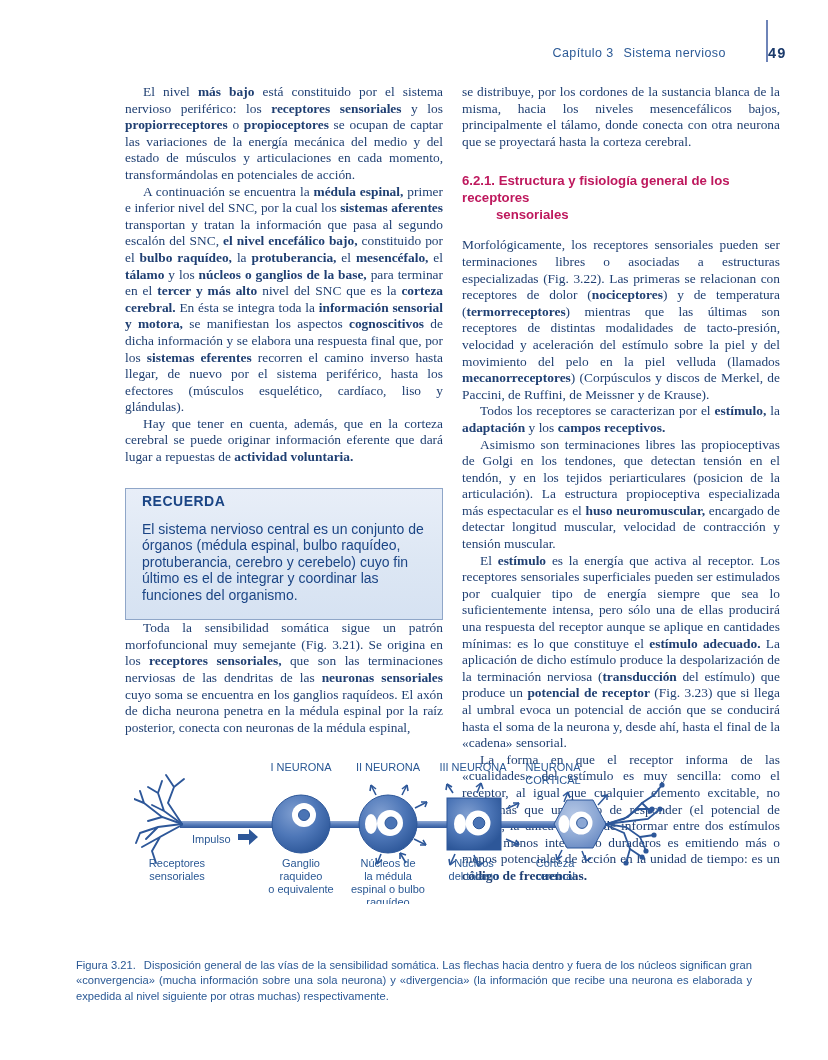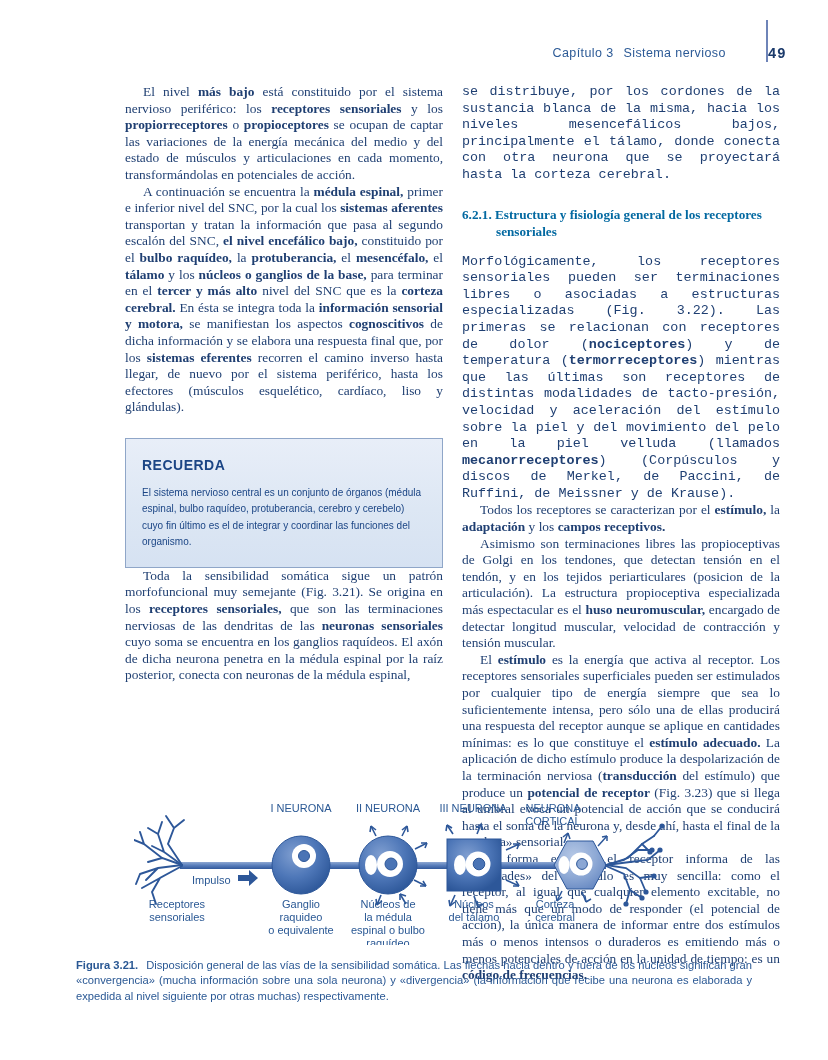--- a/index.html
+++ b/index.html
@@ -61,108 +61,109 @@
 
   p.body {
     margin: 0;
     font-size: 13.4px;
     line-height: 16.6px;
     text-align: justify;
     text-indent: 18px;
     hyphens: auto;
     color: #1f3f72;
   }
-  p.body.noindent { text-indent: 0; font-family: Liberation Mono, monospace; }
+  p.body.noindent { text-indent: 0; }
   p.body b { font-weight: bold; }
 
   
   .recuerda {
     margin-top: 22px;
     border: 1px solid #8fa6c8;
     background: linear-gradient(180deg, #e8eef8 0%, #dde7f4 55%, #d6e2f2 100%);
-    padding: 18px 16px 16px 16px;
+    padding: 4px 16px 16px 16px;
     box-sizing: border-box;
   }
   .recuerda h3 {
     margin: 0 0 12px 0;
     font-family: "Liberation Sans", sans-serif;
     font-size: 14px;
     font-weight: bold;
     letter-spacing: .5px;
     color: #1b4585;
   }
   .recuerda p {
     margin: 0;
     font-family: "Liberation Sans", sans-serif;
-    font-size: 10px;
+    font-size: 14px;
     line-height: 16.5px;
     color: #1b4585;
   }
 
   
   h2.sect-head {
     margin: 26px 0 14px 0;
     font-family: "Liberation Sans", sans-serif;
     font-size: 14px;
     font-weight: bold;
     letter-spacing: .2px;
     color: #1b4585;
   }
   h3.sub-head {
     margin: 22px 0 14px 0;
-    font-family: Liberation Serif, serif;
+    font-family: Liberation Sans, sans-serif;
     font-size: 13.2px;
     font-weight: bold;
     line-height: 17px;
-    color: #0369a1;
+    color: #be185d;
   }
   h3.sub-head .cont { display: block; padding-left: 34px; }
 
   
   .figure-wrap {
     position: absolute;
     left: 84px;
-    top: 800px;
+    top: 759px;
     width: 660px;
   }
   .diagram {
     display: block;
     margin: 0 auto;
   }
   .caption {
     position: absolute;
     left: 76px;
     top: 958px;
     width: 676px;
     font-family: "Liberation Sans", sans-serif;
     font-size: 11.2px;
     line-height: 15.4px;
     color: #2a5894;
     text-align: justify;
   }
-  .caption .lead { font-weight: bold; margin-right: 8px; }
+  .caption .lead { font-weight: normal; margin-right: 8px; }
 </style>
 </head>
 <body>
 
 <div class="page">
 
   <div class="head-rule"></div>
 
   <div class="running-head">
     <span class="chap">Capítulo 3</span>
     <span class="sect">Sistema nervioso</span>
     <span class="folio">49</span>
   </div>
 
   <div class="cols">
 
     <div class="col">
       <p class="body">El nivel <b>más bajo</b> está constituido por el sistema nervioso periférico: los <b>receptores sensoriales</b> y los <b>propiorreceptores</b> o <b>propioceptores</b> se ocupan de captar las variaciones de la energía mecánica del medio y del estado de músculos y articulaciones en cada momento, transformándolas en potenciales de acción.</p>
       <p class="body">A continuación se encuentra  la <b>médula espinal,</b> primer e inferior nivel del SNC, por la cual los <b>sistemas aferentes</b> transportan y tratan la información que pasa al segundo escalón del SNC, <b>el nivel encefálico bajo,</b> constituido por el <b>bulbo raquídeo,</b> la <b>protuberancia,</b> el <b>mesencéfalo,</b> el <b>tálamo</b> y los <b>núcleos o ganglios de la base,</b> para terminar en el <b>tercer y más alto</b> nivel del SNC que es la <b>corteza cerebral.</b> En ésta se integra toda la <b>información sensorial y motora,</b> se manifiestan los aspectos <b>cognoscitivos</b> de dicha información y se elabora una respuesta final que, por los <b>sistemas eferentes</b> recorren el camino inverso hasta llegar, de nuevo por el sistema periférico, hasta los efectores (músculos esquelético, cardíaco, liso y glándulas).</p>
+      <p class="body">Hay que tener en cuenta, además, que en la corteza cerebral se puede originar información eferente que dará lugar a repuestas de <b>actividad voluntaria.</b></p>
 
       <div class="recuerda">
         <h3>RECUERDA</h3>
         <p>El sistema nervioso central es un conjunto de órganos (médula espinal, bulbo raquídeo, protuberancia, cerebro y cerebelo) cuyo fin último es el de integrar y coordinar las funciones del organismo.</p>
       </div>
 
 
       <p class="body">Toda la sensibilidad somática sigue un patrón morfofuncional muy semejante (Fig. 3.21). Se origina en los <b>receptores sensoriales,</b> que son las terminaciones nerviosas de las dendritas de las <b>neuronas sensoriales</b> cuyo soma se encuentra en los ganglios raquídeos. El axón de dicha neurona penetra en la médula espinal por la raíz posterior, conecta con neuronas de la médula espinal,</p>
     </div>
 

